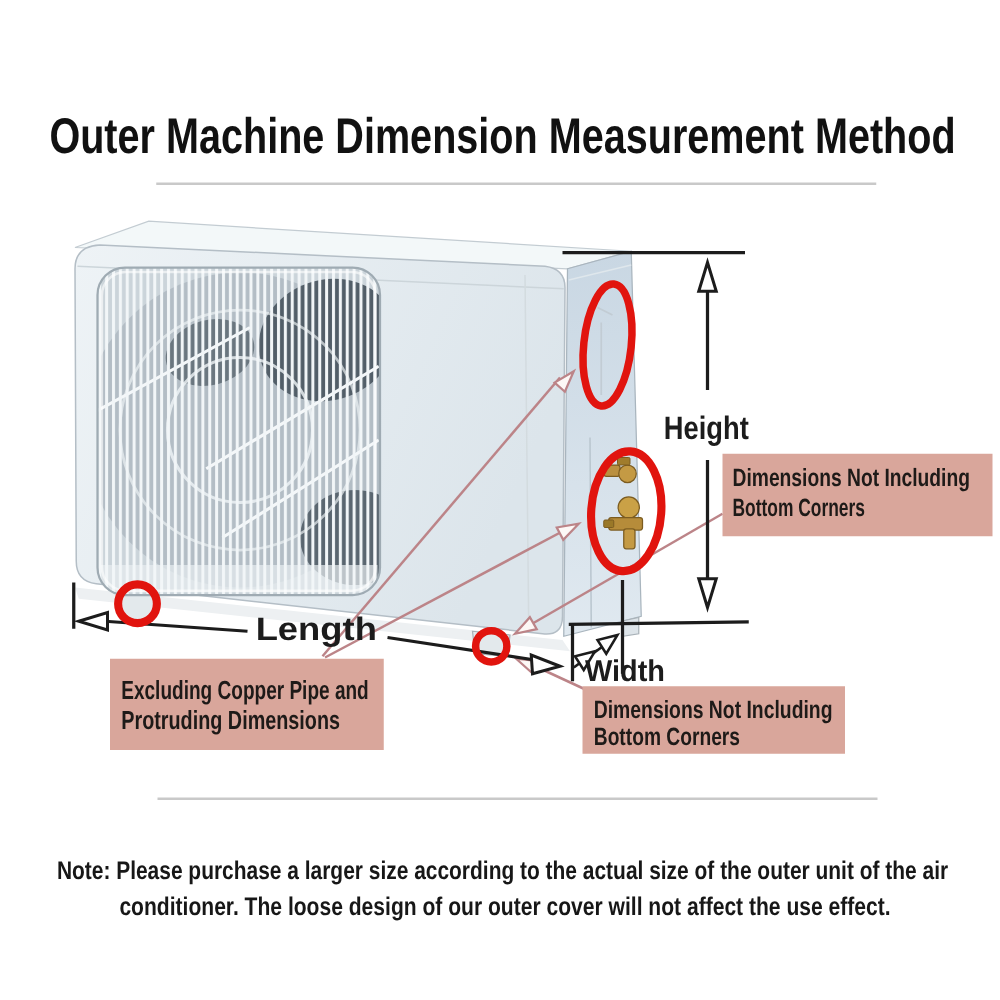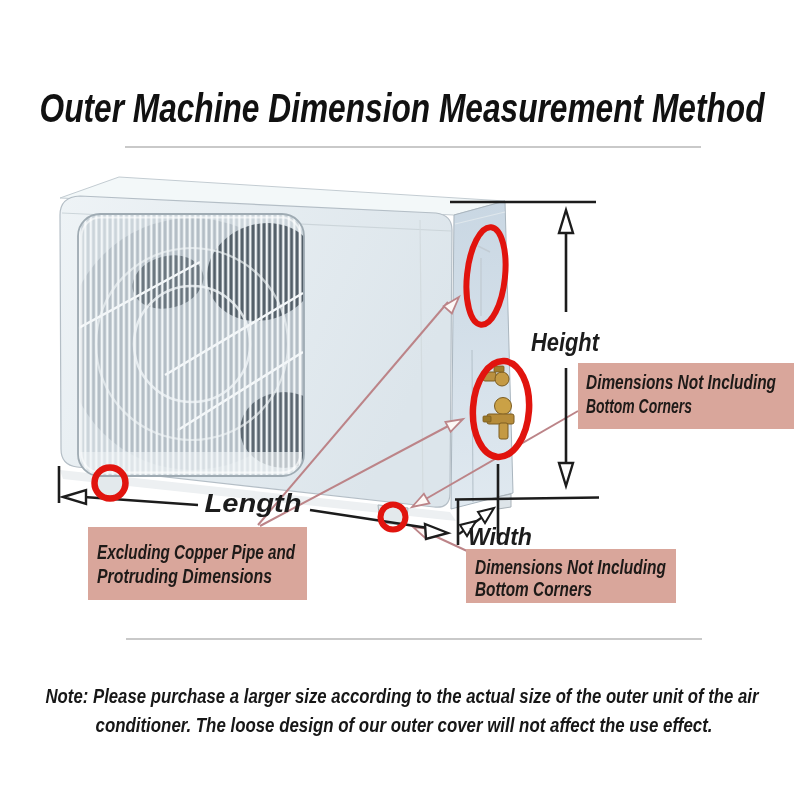--- a/index.html
+++ b/index.html
@@ -1,17 +1,17 @@
 <!DOCTYPE html>
 <html><head>
 <meta charset="utf-8">
 <style>
   html,body{margin:0;padding:0;background:#ffffff;}
   .stage{width:800px;height:800px;position:relative;background:#bef264;overflow:hidden;
-         font-family:"Liberation Sans", sans-serif;font-style:italic;}
+         font-family:"Liberation Sans", sans-serif;}
   svg text{font-family:"Liberation Sans", sans-serif;}
 </style>
 </head>
 <body>
 
 <div class="stage">
 <svg width="800" height="800" viewBox="0 0 800 800" xmlns="http://www.w3.org/2000/svg">
   <defs>
     <linearGradient id="frontGrad" x1="0" y1="0" x2="1" y2="0.35">
       <stop offset="0" stop-color="#eef3f6"></stop>

